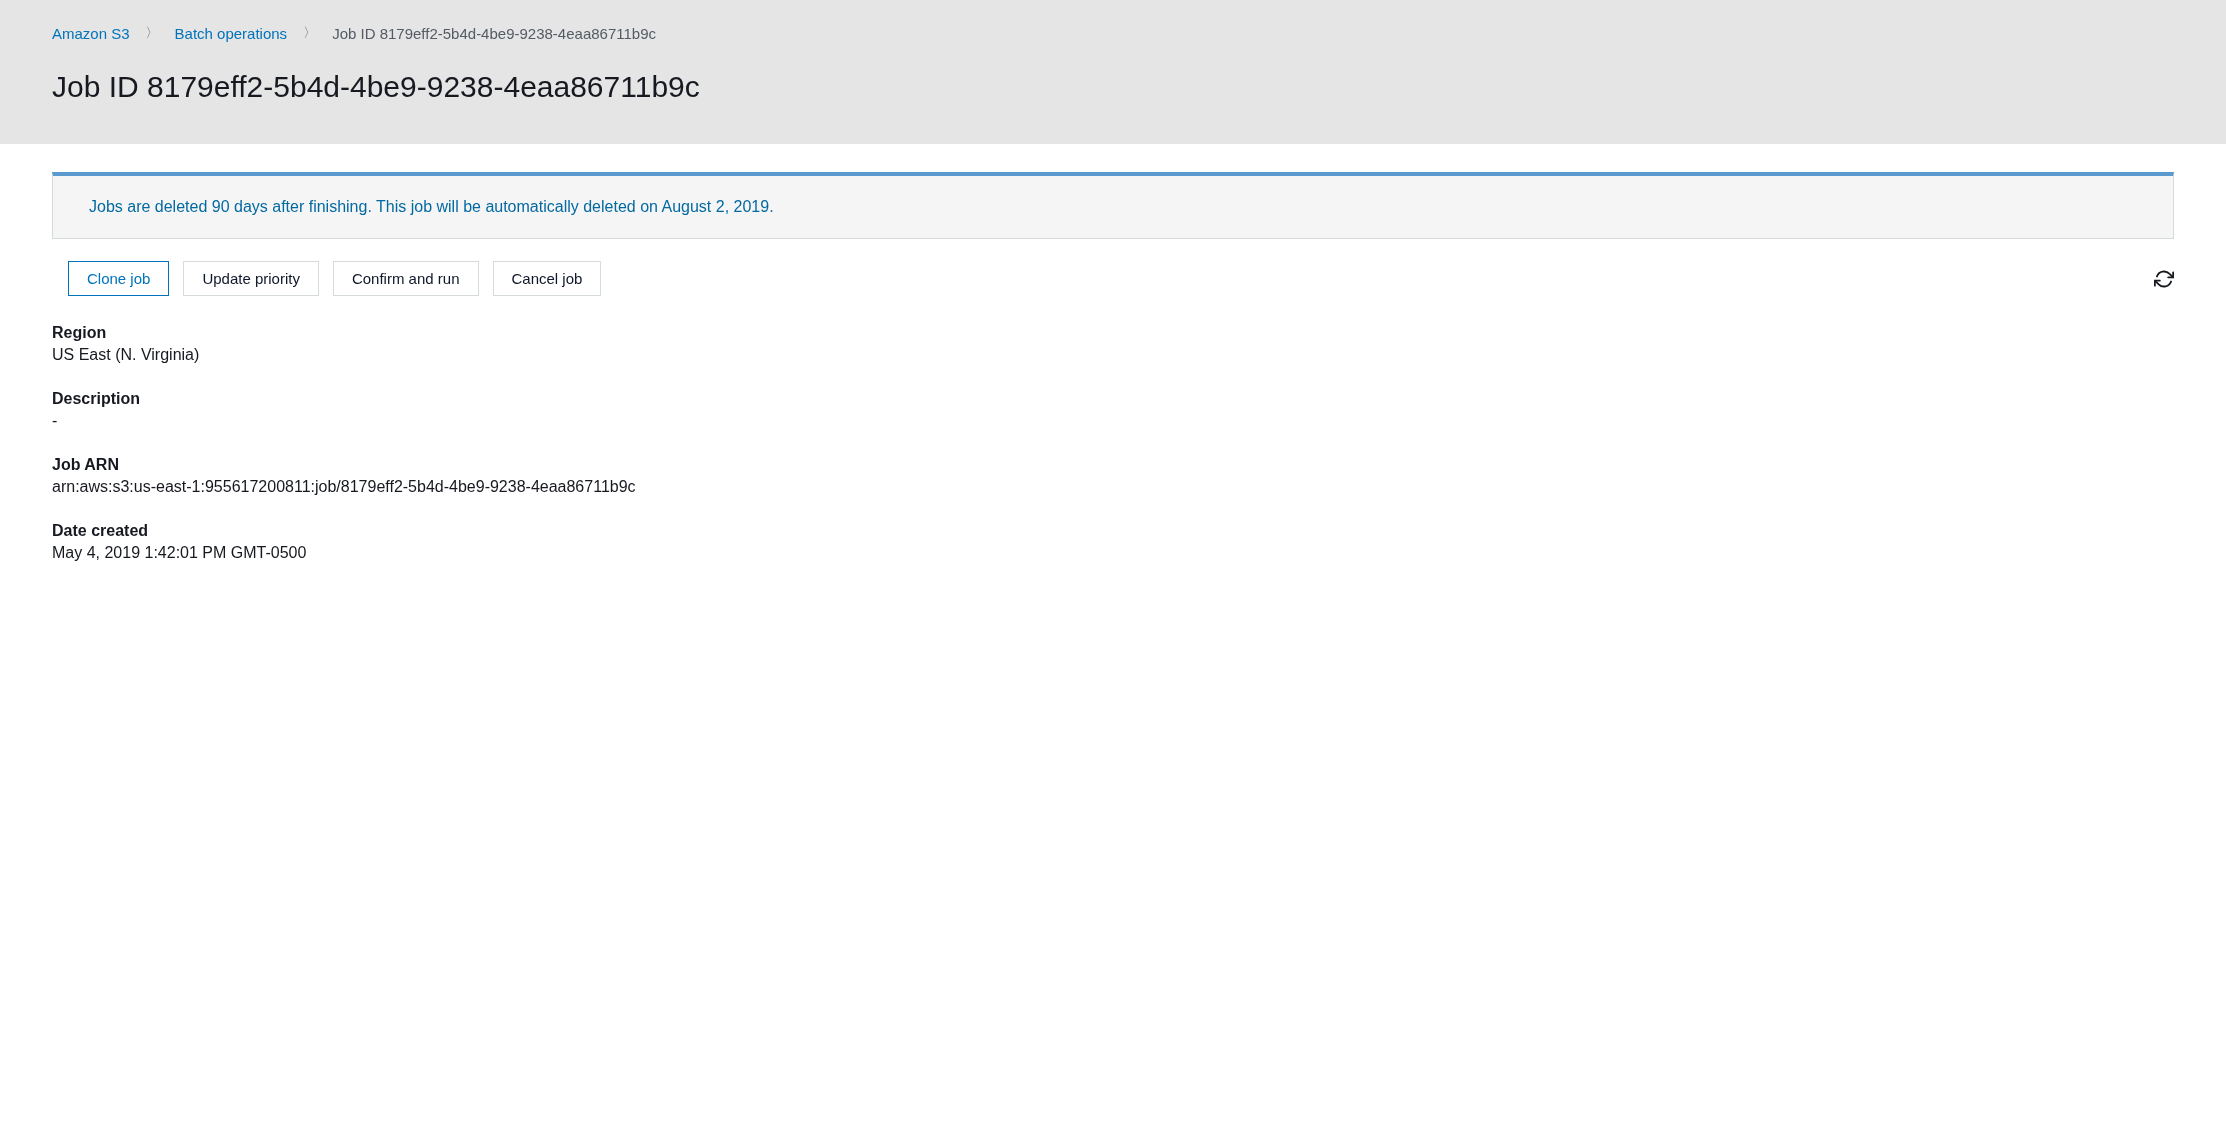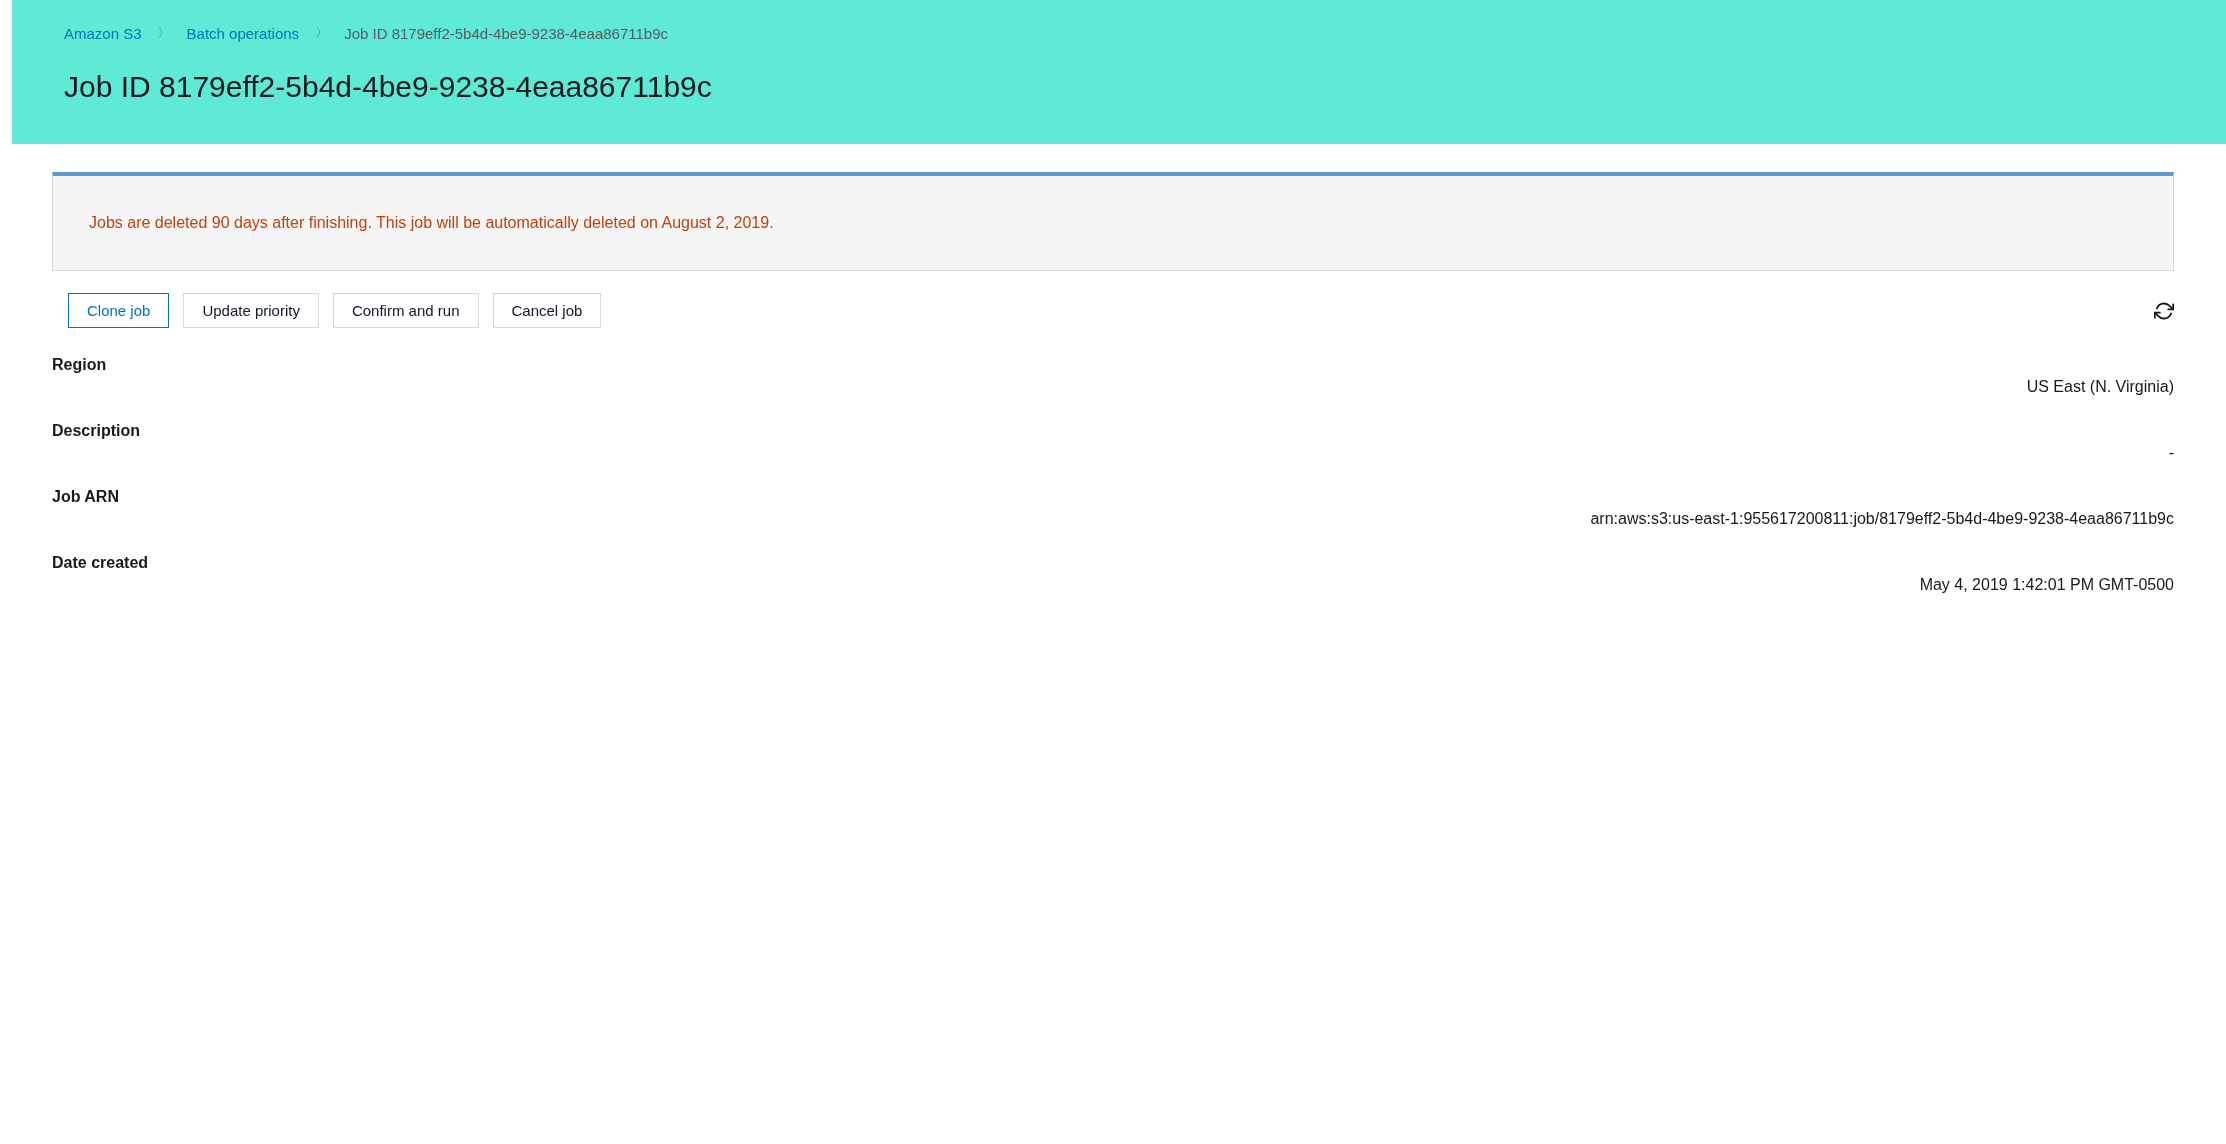--- a/index.html
+++ b/index.html
@@ -7,23 +7,22 @@
       margin: 0;
       padding: 0;
     }
     body {
       font-family: "Amazon Ember", "Helvetica Neue", Helvetica, Arial, sans-serif;
       background: #ffffff;
       color: #16191f;
       font-size: 14px;
     }
     .header-section {
-      background: #5eead4;
+      background: #e5e5e5;
       padding: 24px 52px 40px 52px;
-      margin-left: 12px;
     }
     .breadcrumb {
       display: flex;
       align-items: center;
       gap: 16px;
       font-size: 15px;
       margin-bottom: 28px;
     }
     .breadcrumb a {
       color: #0073bb;
@@ -42,23 +41,23 @@
       font-weight: 400;
       color: #16191f;
     }
     .content-section {
       padding: 28px 52px;
     }
     .info-banner {
       background: #f5f5f5;
       border: 1px solid #d5dbdb;
       border-top: 4px solid #5a9acf;
-      padding: 38px 36px;
+      padding: 22px 36px;
       font-size: 16px;
-      color: #c2410c;
+      color: #0369a1;
       margin-bottom: 22px;
     }
     .action-bar {
       display: flex;
       align-items: center;
       justify-content: space-between;
       margin-bottom: 28px;
     }
     .action-buttons {
       display: flex;
@@ -103,21 +102,20 @@
       font-size: 16px;
       color: #16191f;
       display: flex;
       align-items: center;
       gap: 8px;
       text-align: right;
     }
     .detail-value {
       font-size: 16px;
       color: #16191f;
-      text-align: right;
     }
     .info-icon {
       display: inline-flex;
       align-items: center;
       justify-content: center;
       width: 18px;
       height: 18px;
       border-radius: 50%;
       background: #0073bb;
       color: #ffffff;

